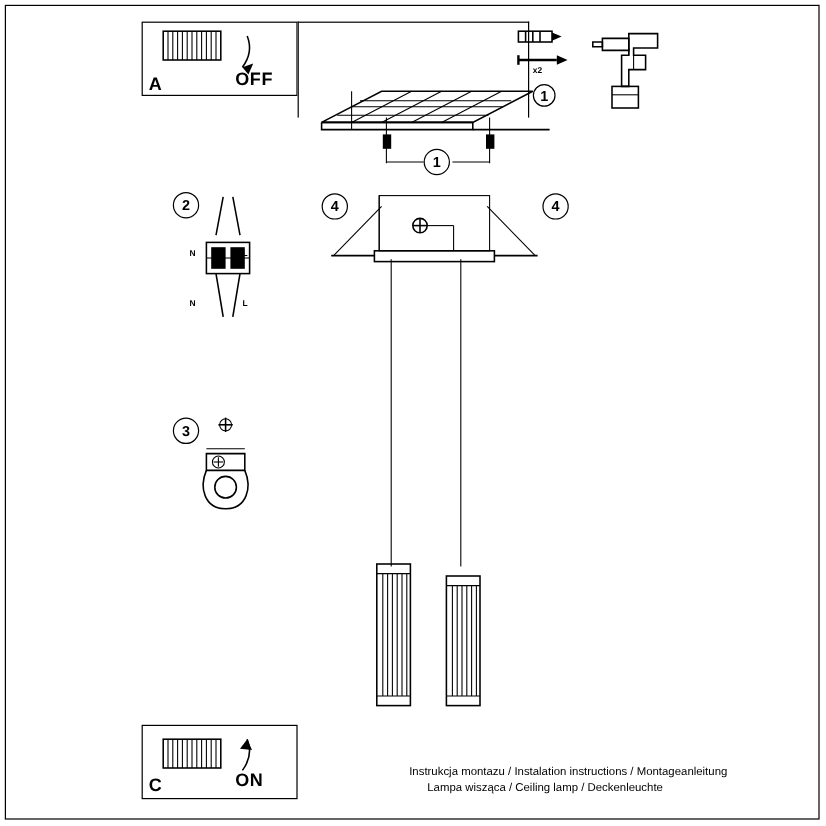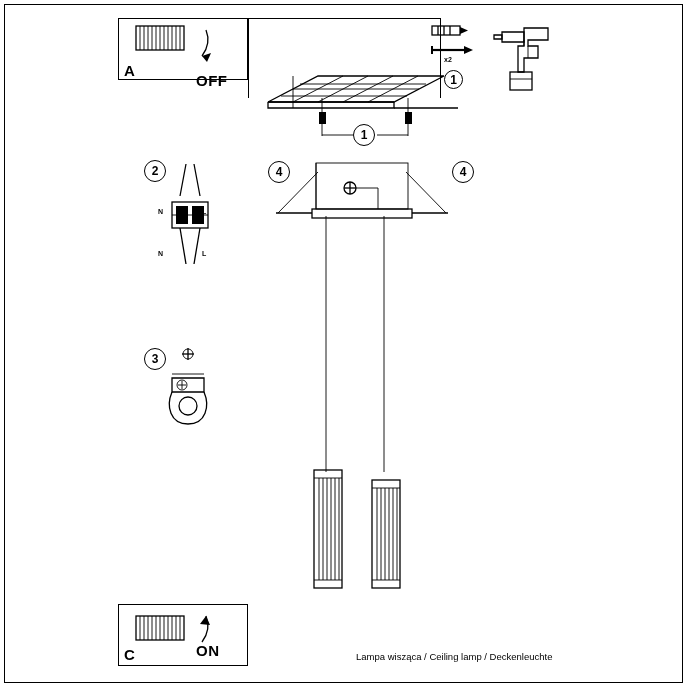--- a/index.html
+++ b/index.html
@@ -76,21 +76,21 @@
 </style>
 </head>
 <body>
 
 <div id="sheet">
 
   <div class="border"></div>
 
   <div class="box" style="left:118px; top:18px; width:130px; height:62px;"></div>
   <div class="lbl" style="left:124px; top:62px;">A</div>
-  <div class="lbl" style="left:196px; top:72px;">OFF</div>
+  <div class="lbl" style="left:196px; top:58px;">OFF</div>
   <svg style="position:absolute; left:118px; top:18px;" width="132" height="64">
 
     <rect x="18" y="8" width="48" height="24" class="stroke"></rect>
     <line x1="42" y1="8" x2="42" y2="32" class="stroke-thin"></line>
     <g class="stroke-thin">
       <line x1="22" y1="8" x2="22" y2="32"></line>
         <line x1="26" y1="8" x2="26" y2="32"></line>
       <line x1="30" y1="8" x2="30" y2="32"></line>
         <line x1="34" y1="8" x2="34" y2="32"></line>
       <line x1="38" y1="8" x2="38" y2="32"></line>
@@ -274,15 +274,16 @@
         <line x1="50" y1="12" x2="50" y2="36"></line>
       <line x1="54" y1="12" x2="54" y2="36"></line>
         <line x1="58" y1="12" x2="58" y2="36"></line>
       <line x1="62" y1="12" x2="62" y2="36"></line>
     </g>
 
     <path d="M84 38 C 90 30, 92 22, 88 12" class="stroke"></path>
     <path d="M88 12 l -6 8 l 10 1 z" class="fillblack"></path>
   </svg>
 
+  <div class="footer" style="left:341px; top:637px;">Instrukcja montazu / Instalation instructions / Montageanleitung</div>
   <div class="footer" style="left:341px; top:650px;padding-left:15px;">Lampa wisząca / Ceiling lamp / Deckenleuchte</div>
 
 </div>
 
 </body></html>

